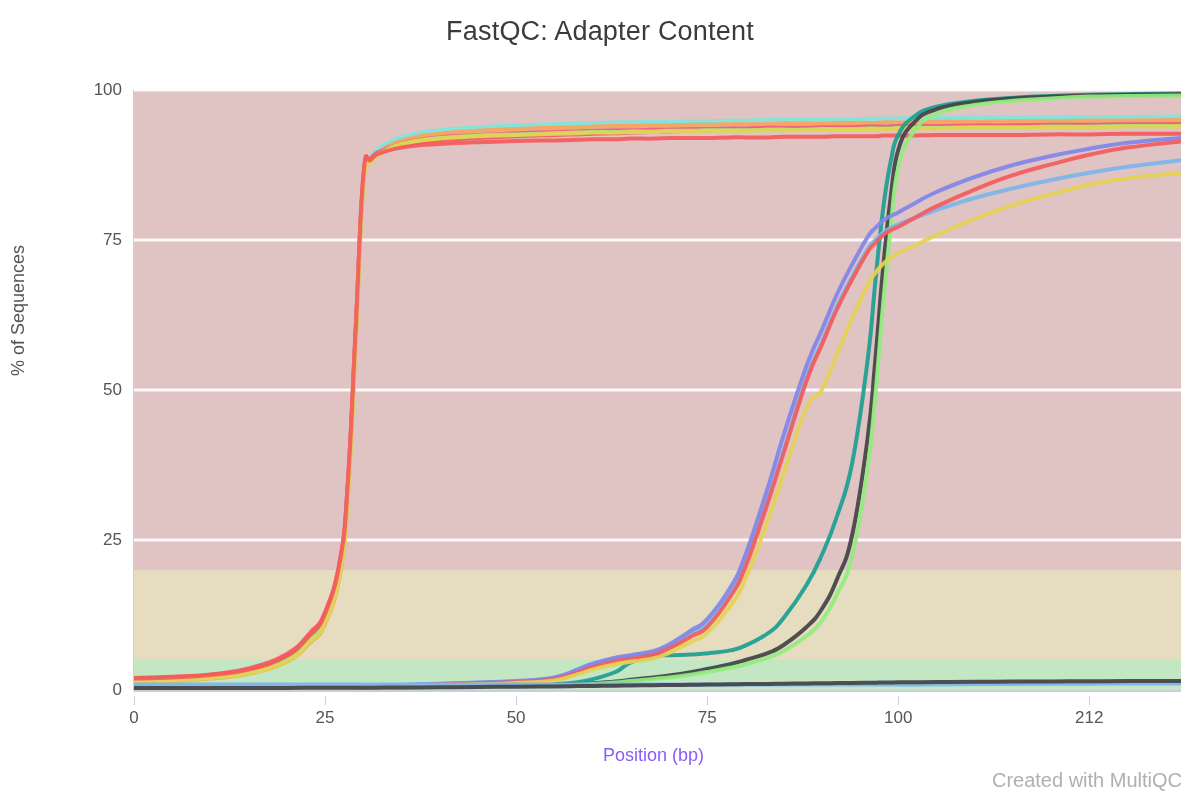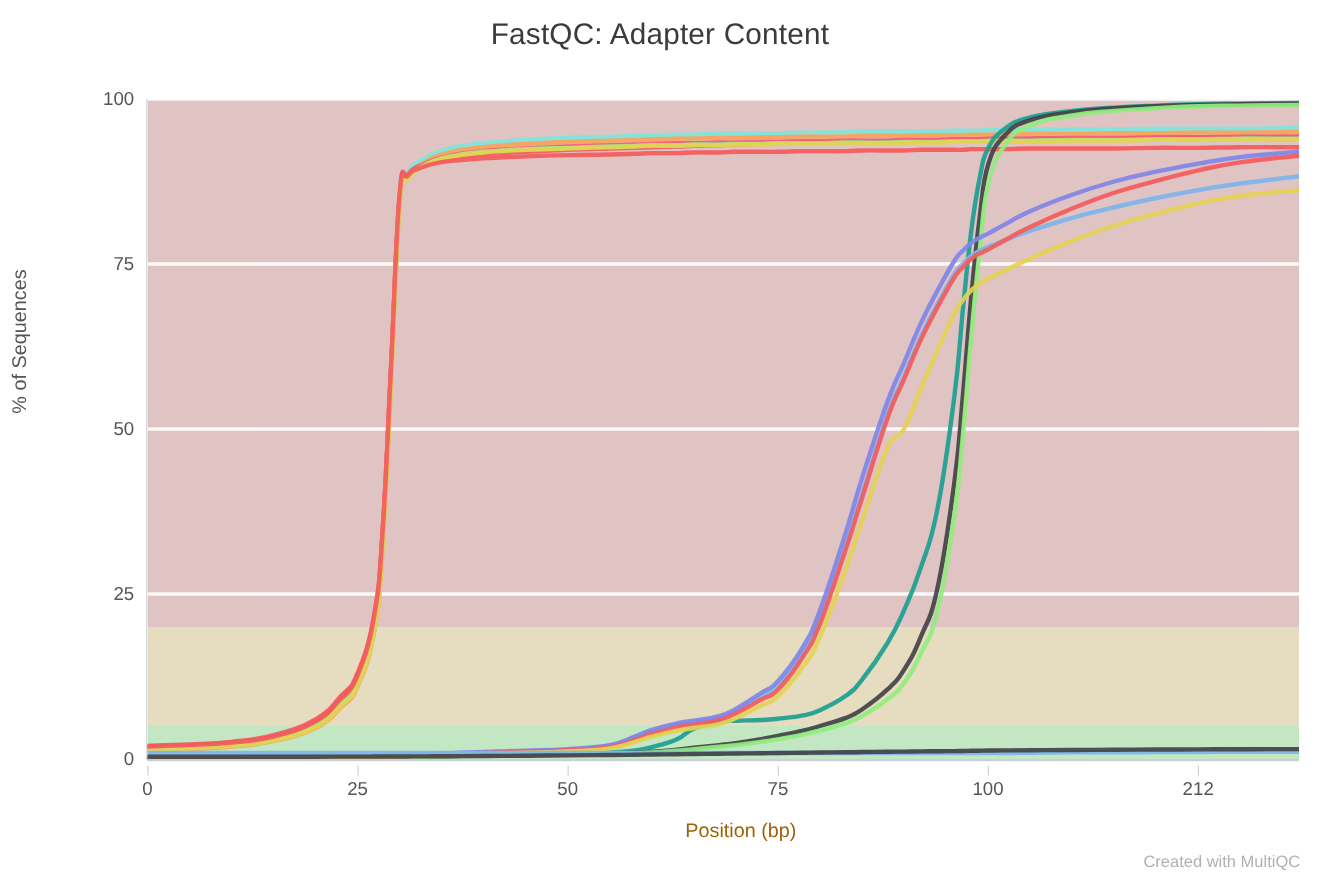--- a/index.html
+++ b/index.html
@@ -74,30 +74,30 @@
     text-align: center;
     font-size: 18px;
     color: #555555;
     transform: rotate(-90deg);
   }
   #yaxis-title-host {
     position: absolute; left: 0; top: 0; width: 0; height: 0;
   }
   #xaxis-title {
     position: absolute;
-    left: 150px; top: 745px;
+    left: 130px; top: 745px;
     width: 1047px;
     text-align: center;
     font-size: 18px;
-    color: #a16207;
+    color: #8b5cf6;
   }
   #credit {
     position: absolute;
     right: 18px; bottom: 8px;
-    font-size: 15px;
+    font-size: 20px;
     color: #b0b0b0;
   }
   #axis-line-x {
     position: absolute;
     left: 134px; top: 690px;
     width: 1047px; height: 2px;
     background: #c8cfdb;
   }
   #axis-line-y {
     position: absolute;

